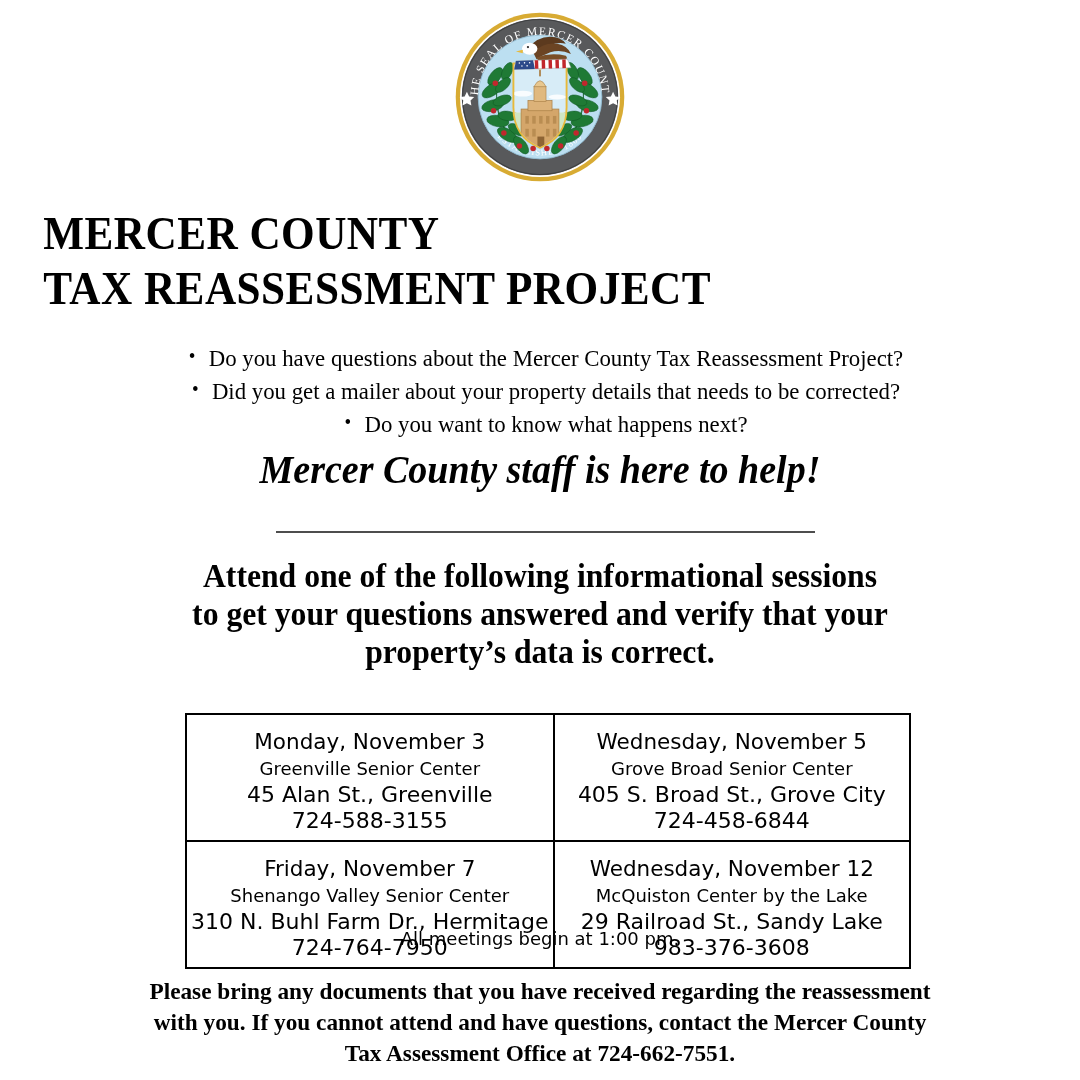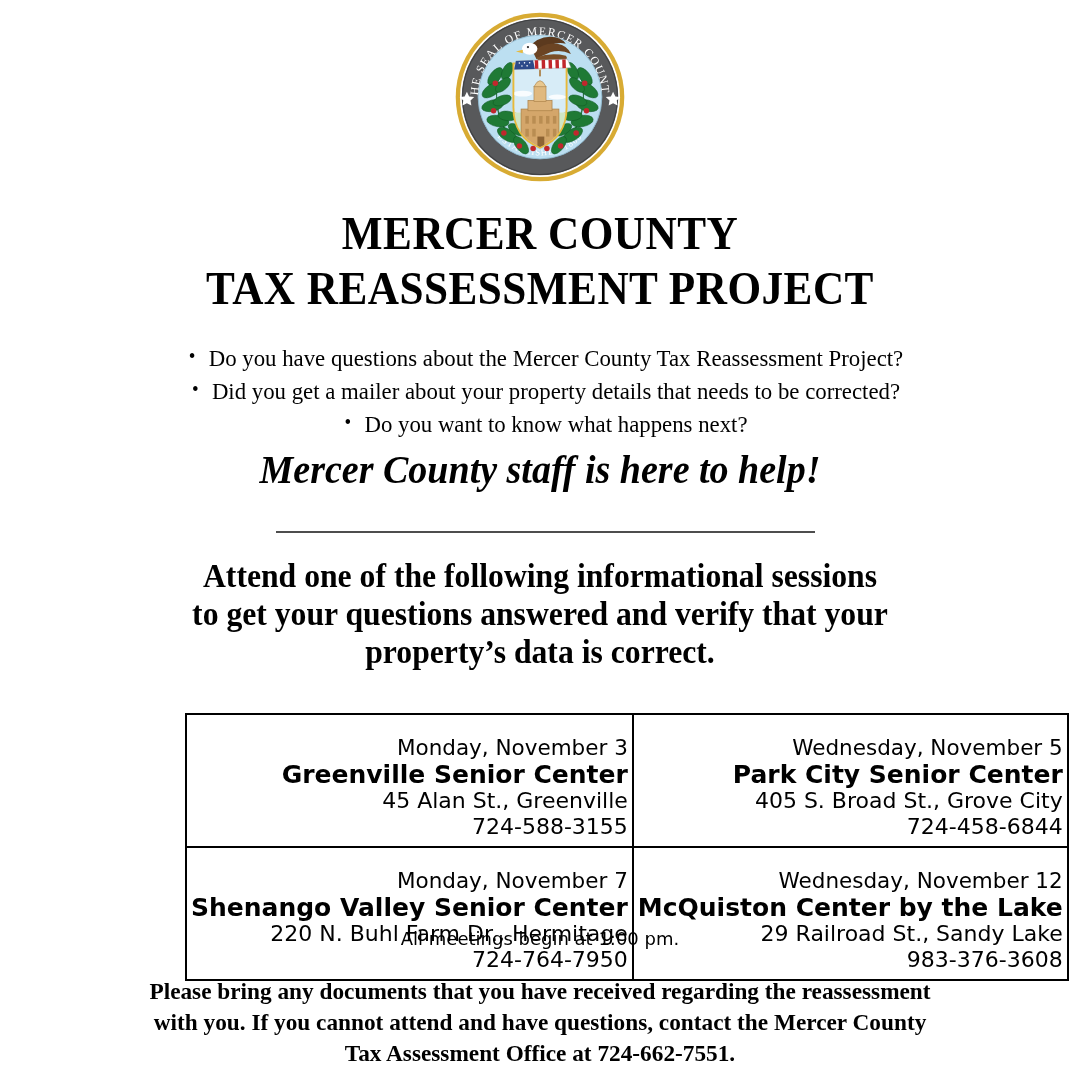--- a/index.html
+++ b/index.html
@@ -31,21 +31,21 @@
     display: flex;
     justify-content: center;
   }
   .seal-svg { display: block; }
 
   
   .title-block {
     position: absolute;
     left: 0; right: 0;
     top: 206px;
-    text-align: center;
+    text-align: left;
   }
   .title-line {
     font-family: "Liberation Serif", serif;
     font-weight: bold;
     font-size: 47px;
     line-height: 55px;
     letter-spacing: 0.5px;
     transform: scaleX(0.92);
     transform-origin: center center;
     white-space: nowrap;
@@ -122,33 +122,33 @@
     position: absolute;
     left: 185px;
     top: 713px;
     width: 726px;
     border-collapse: collapse;
     font-family: "DejaVu Sans", "Liberation Sans", sans-serif;
   }
   .sessions-table td {
     border: 2px solid #000000;
     width: 50%;
-    text-align: right;
-    padding: 20px 4px 6px 4px;
+    text-align: center;
+    padding: 14px 4px 6px 4px;
     vertical-align: top;
     margin-top: 32px;
   }
   .cell-date {
     font-size: 21.5px;
     line-height: 26px;
     white-space: nowrap;
   }
   .cell-venue {
-    font-size: 25px;
-    font-weight: bold;
+    font-size: 18px;
+    font-weight: normal;
     line-height: 27px;
     white-space: nowrap;
   }
   .cell-address {
     font-size: 22px;
     line-height: 26px;
     white-space: nowrap;
   }
   .cell-phone {
     font-size: 22px;
@@ -352,30 +352,30 @@
     <tbody>
       <tr>
         <td>
           <div class="cell-date">Monday, November 3</div>
           <div class="cell-venue">Greenville Senior Center</div>
           <div class="cell-address">45 Alan St., Greenville</div>
           <div class="cell-phone">724-588-3155</div>
         </td>
         <td>
           <div class="cell-date">Wednesday, November 5</div>
-          <div class="cell-venue">Park City Senior Center</div>
+          <div class="cell-venue">Grove Broad Senior Center</div>
           <div class="cell-address">405 S. Broad St., Grove City</div>
           <div class="cell-phone">724-458-6844</div>
         </td>
       </tr>
       <tr>
         <td>
-          <div class="cell-date">Monday, November 7</div>
+          <div class="cell-date">Friday, November 7</div>
           <div class="cell-venue">Shenango Valley Senior Center</div>
-          <div class="cell-address">220 N. Buhl Farm Dr., Hermitage</div>
+          <div class="cell-address">310 N. Buhl Farm Dr., Hermitage</div>
           <div class="cell-phone">724-764-7950</div>
         </td>
         <td>
           <div class="cell-date">Wednesday, November 12</div>
           <div class="cell-venue">McQuiston Center by the Lake</div>
           <div class="cell-address">29 Railroad St., Sandy Lake</div>
           <div class="cell-phone">983-376-3608</div>
         </td>
       </tr>
     </tbody>

